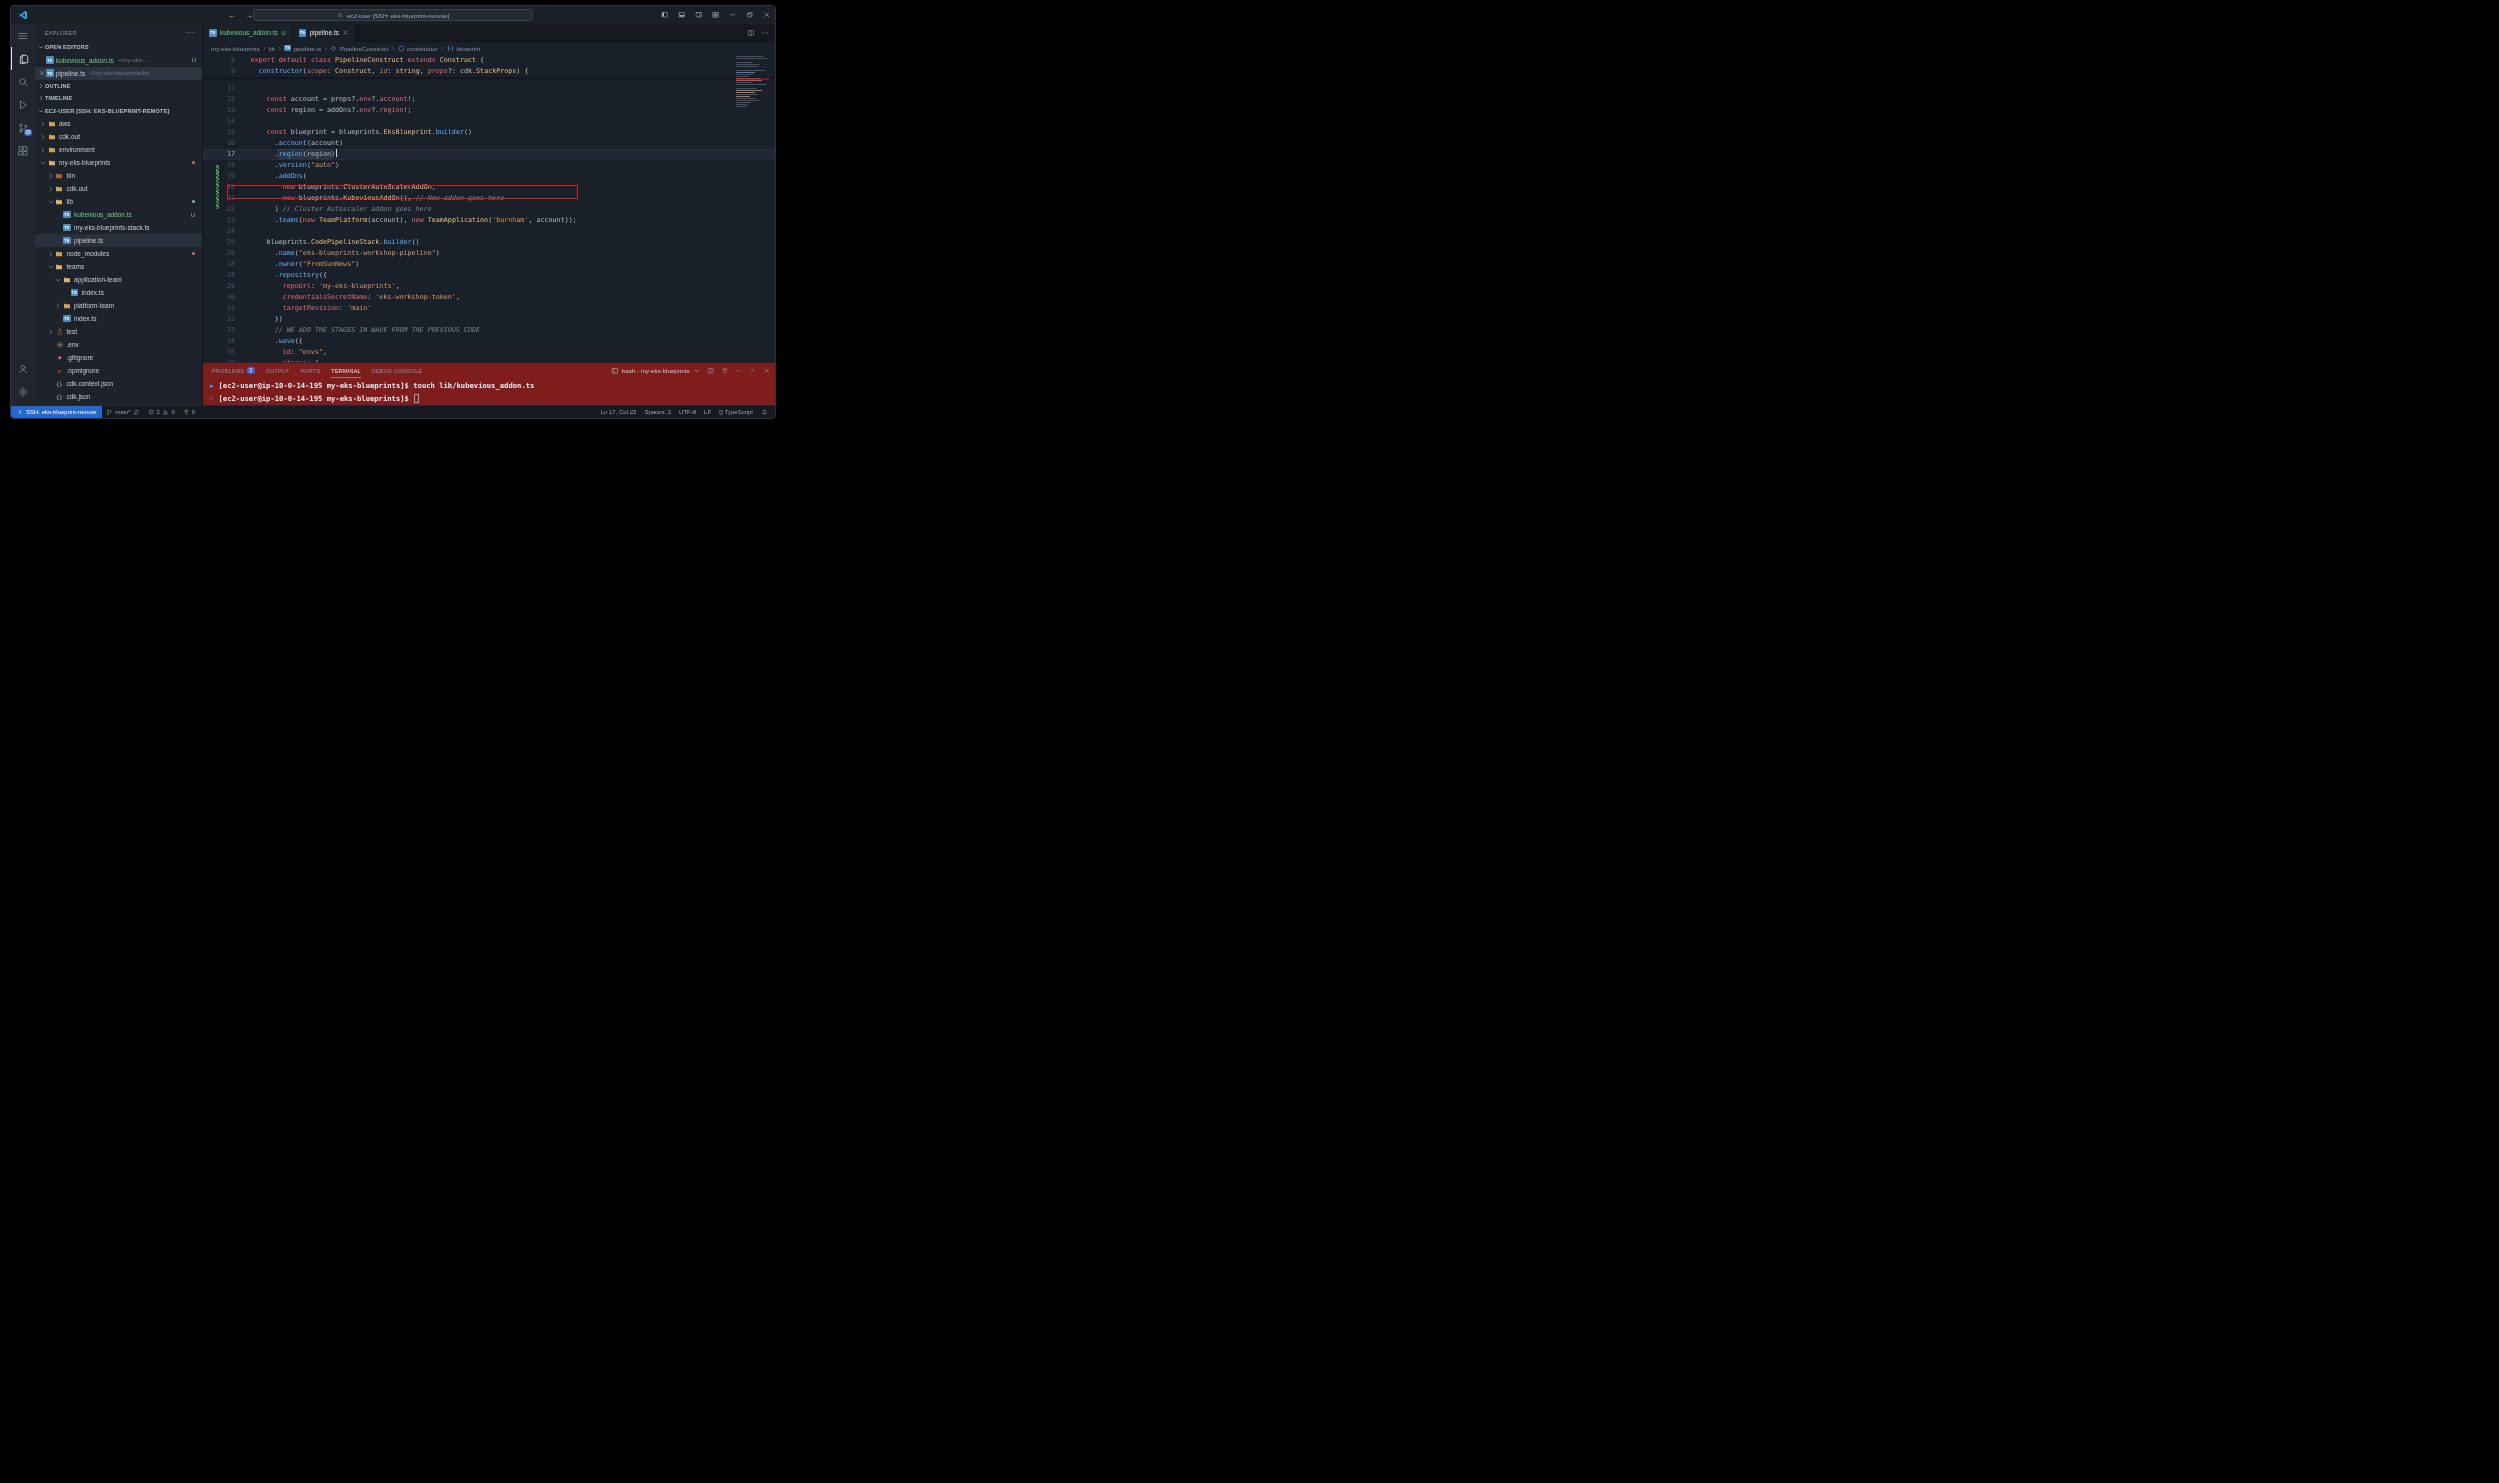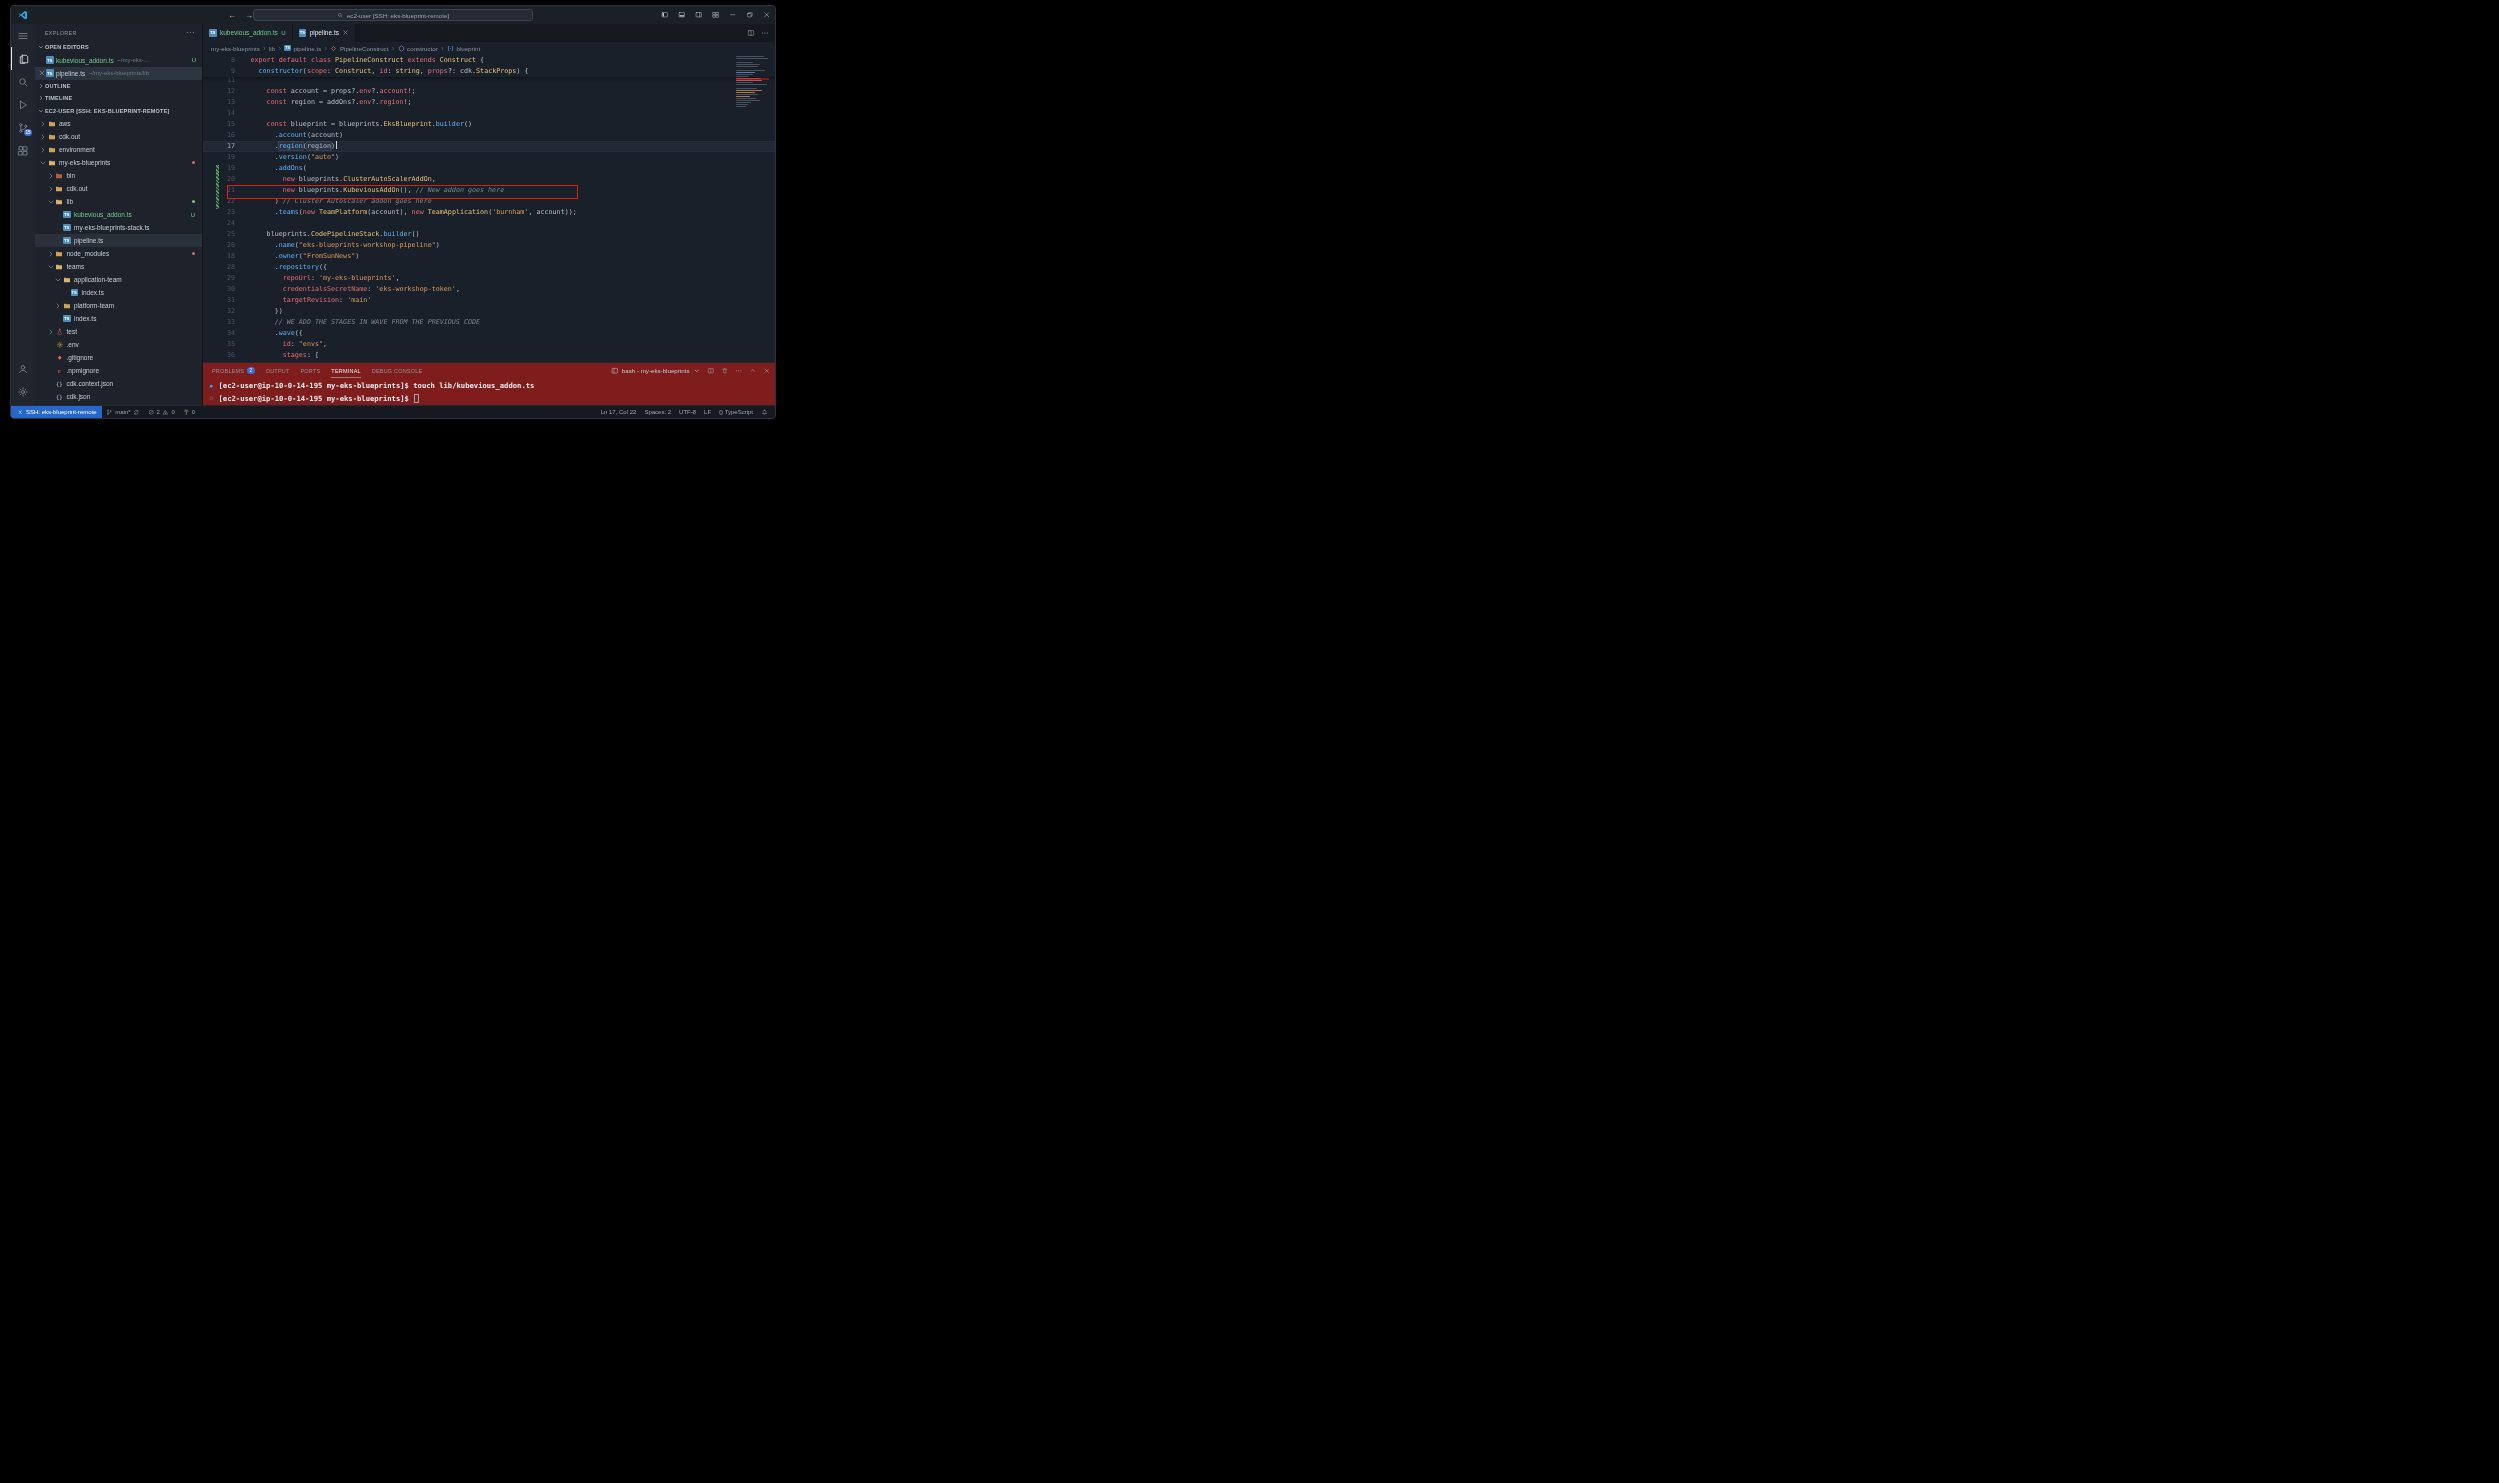--- a/index.html
+++ b/index.html
@@ -69,29 +69,29 @@
   .bc-item .icn{width:7px;height:7px;}
   .bc-ts{width:6.5px;height:6.5px;font-size:3.7px;flex:0 0 6.5px;}
 
   
   .codewrap{flex:1;position:relative;overflow:hidden;font-family:"DejaVu Sans Mono","Liberation Mono",monospace;font-size:6.7px;color:#b6bdc9;}
   .cl{display:flex;height:11px;line-height:11px;}
   .ln{flex:0 0 32px;text-align:right;color:#4c5566;}
   .lnpad{flex:0 0 15.5px;}
   .code{white-space:pre;}
   .sticky{position:absolute;top:0;left:0;right:0;height:22px;background:#1a202a;z-index:6;box-shadow:0 1.5px 3px rgba(0,0,0,.45);}
-  .codebody{position:absolute;top:20px;left:0;right:0;}
+  .codebody{position:absolute;top:28px;left:0;right:0;}
   .cl.cur{background:rgba(124,140,165,.07);box-shadow:inset 0 0 0 0.5px #2e3542;}
   .cl.cur .ln{color:#a9b2c2;}
   .c-kw{color:#e06c75;}
   .c-type{color:#e5c07b;}
   .c-fn{color:#61afef;}
   .c-str{color:#d8985f;}
   .c-prop{color:#e06c75;}
-  .c-param{color:#e06c75;}
+  .c-param{color:#e06c75;font-style:italic;}
   .c-cm{color:#7d8590;font-style:italic;text-align:right;}
   .c-fg{color:#b6bdc9;}
   .wbox{box-shadow:0 0 0 0.5px #4d586c;background:rgba(90,110,140,.18);}
   .cursor{display:inline-block;width:1px;height:8px;background:#cfd6e0;vertical-align:-1.5px;margin-left:0.5px;}
   .chg-bar{position:absolute;left:13px;width:3px;background:repeating-linear-gradient(45deg,#55a15a 0 1.2px,rgba(85,161,90,.28) 1.2px 2.5px);z-index:5;}
   .annotation{position:absolute;border:1px solid #df1d12;z-index:8;pointer-events:none;}
   .minimap{position:absolute;right:6px;top:1px;width:33px;height:59px;z-index:6;}
   .mm-row{height:1.5px;margin-bottom:0.5px;border-radius:0.5px;}
   .mm-hl{position:absolute;left:0;right:0;background:rgba(223,29,18,.5);}
 

